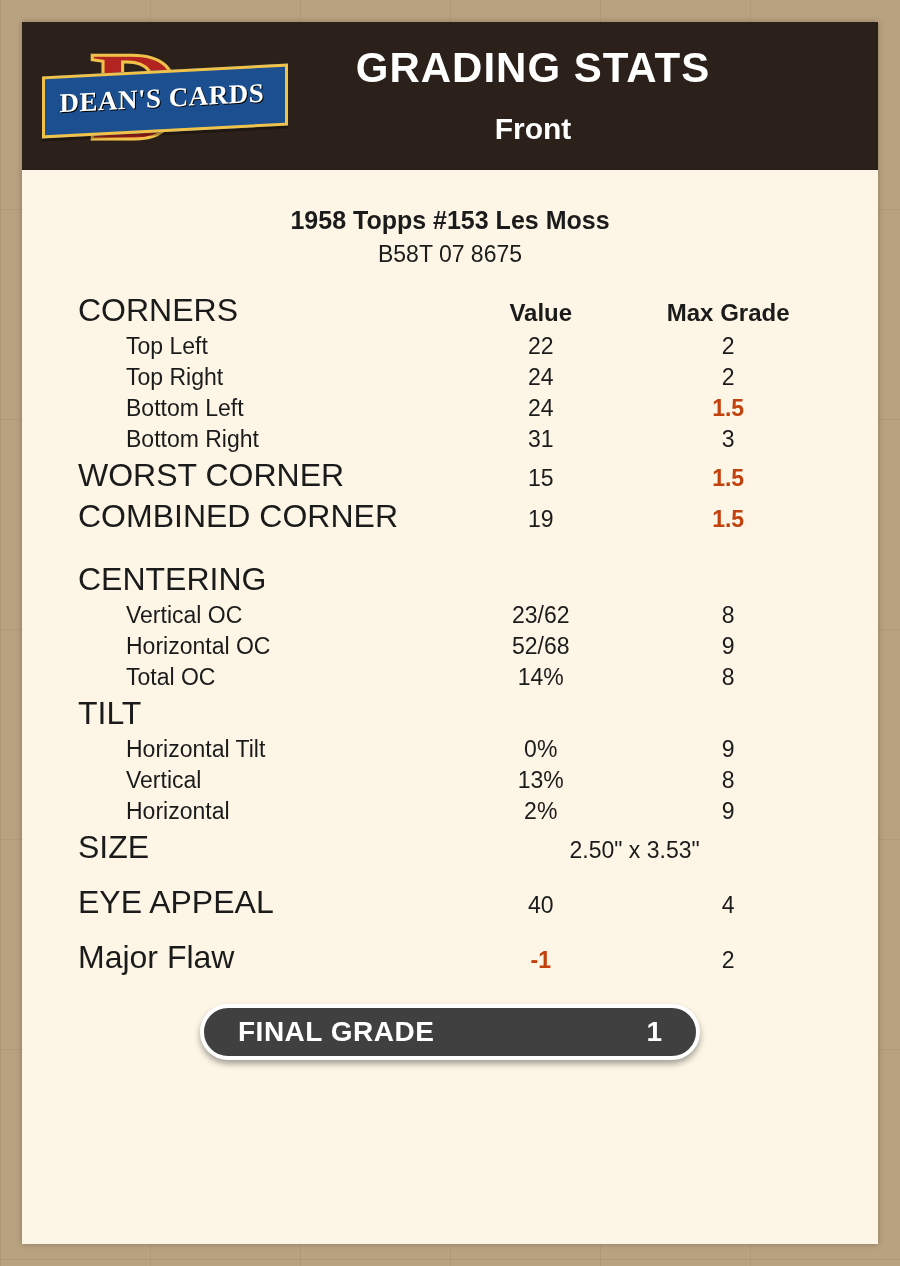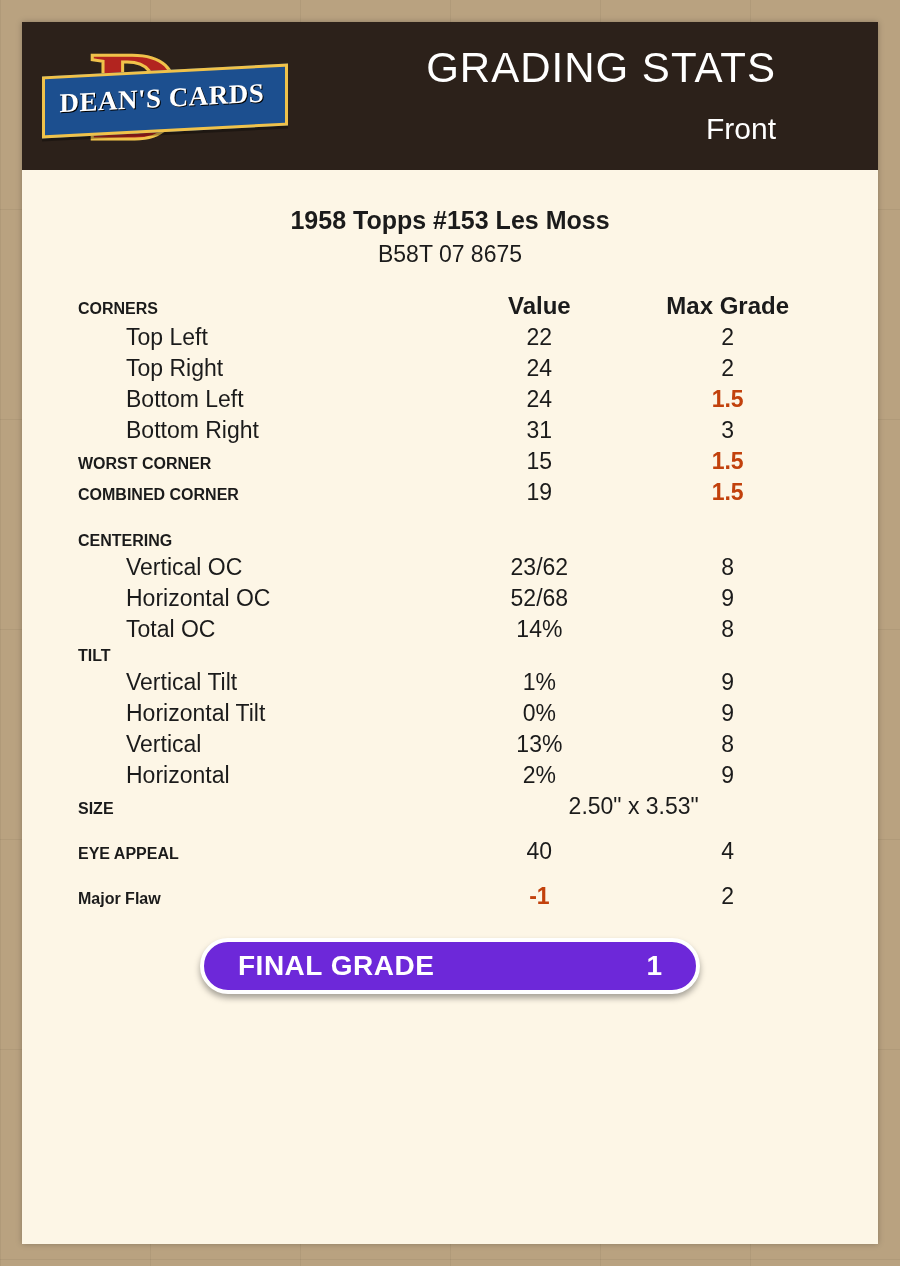--- a/index.html
+++ b/index.html
@@ -86,23 +86,24 @@
     transform: skewY(-3deg);
     color: #ffffff;
     font-family: "Liberation Serif", serif;
     font-weight: bold;
     font-size: 27px;
     letter-spacing: 0.5px;
     text-shadow: 1px 1px 0 #000;
   }
   .header-titles {
     flex: 1;
-    text-align: right;
+    text-align: center;
     color: #ffffff;
     padding-right: 102px;
+    font-weight: bold;
   }
   .header-titles .main-title {
     font-size: 42px;
     letter-spacing: 1px;
     line-height: 50px;
   }
   .header-titles .sub-title {
     font-size: 30px;
     line-height: 40px;
     margin-top: 16px;
@@ -139,22 +140,22 @@
   }
   td.value {
     width: 200px;
     text-align: center;
   }
   td.grade {
     width: 200px;
     text-align: center;
   }
   .sect-head {
-    font-weight: bold;
-    font-size: 16px;
+    font-weight: normal;
+    font-size: 32px;
   }
   .indent {
     padding-left: 48px !important;
     margin-top: 16px;
   }
   .colhead {
     font-weight: bold;
     font-size: 24px;
   }
   .red {
@@ -172,21 +173,21 @@
     font-size: 23px;
   }
   .final-wrap {
     margin-top: 26px;
     display: flex;
     justify-content: center;
   }
   .final-grade {
     width: 500px;
     height: 56px;
-    background: #6d28d9;
+    background: #404040;
     border: 4px solid #ffffff;
     border-radius: 28px;
     box-shadow: 0 4px 6px rgba(0,0,0,0.35);
     display: flex;
     align-items: center;
     justify-content: space-between;
     padding: 0 34px;
     box-sizing: border-box;
   }
   .final-grade .fg-label {
@@ -291,25 +292,20 @@
           <td class="value">14%</td>
           <td class="grade">8</td>
         </tr>
 
         <tr>
           <td class="label sect-head">TILT</td>
           <td class="value"></td>
           <td class="grade"></td>
         </tr>
         <tr>
-          <td class="label indent">Vertical Tilt</td>
-          <td class="value">1%</td>
-          <td class="grade">9</td>
-        </tr>
-        <tr>
           <td class="label indent">Horizontal Tilt</td>
           <td class="value">0%</td>
           <td class="grade">9</td>
         </tr>
 
         <tr>
           <td class="label indent">Vertical</td>
           <td class="value">13%</td>
           <td class="grade">8</td>
         </tr>

